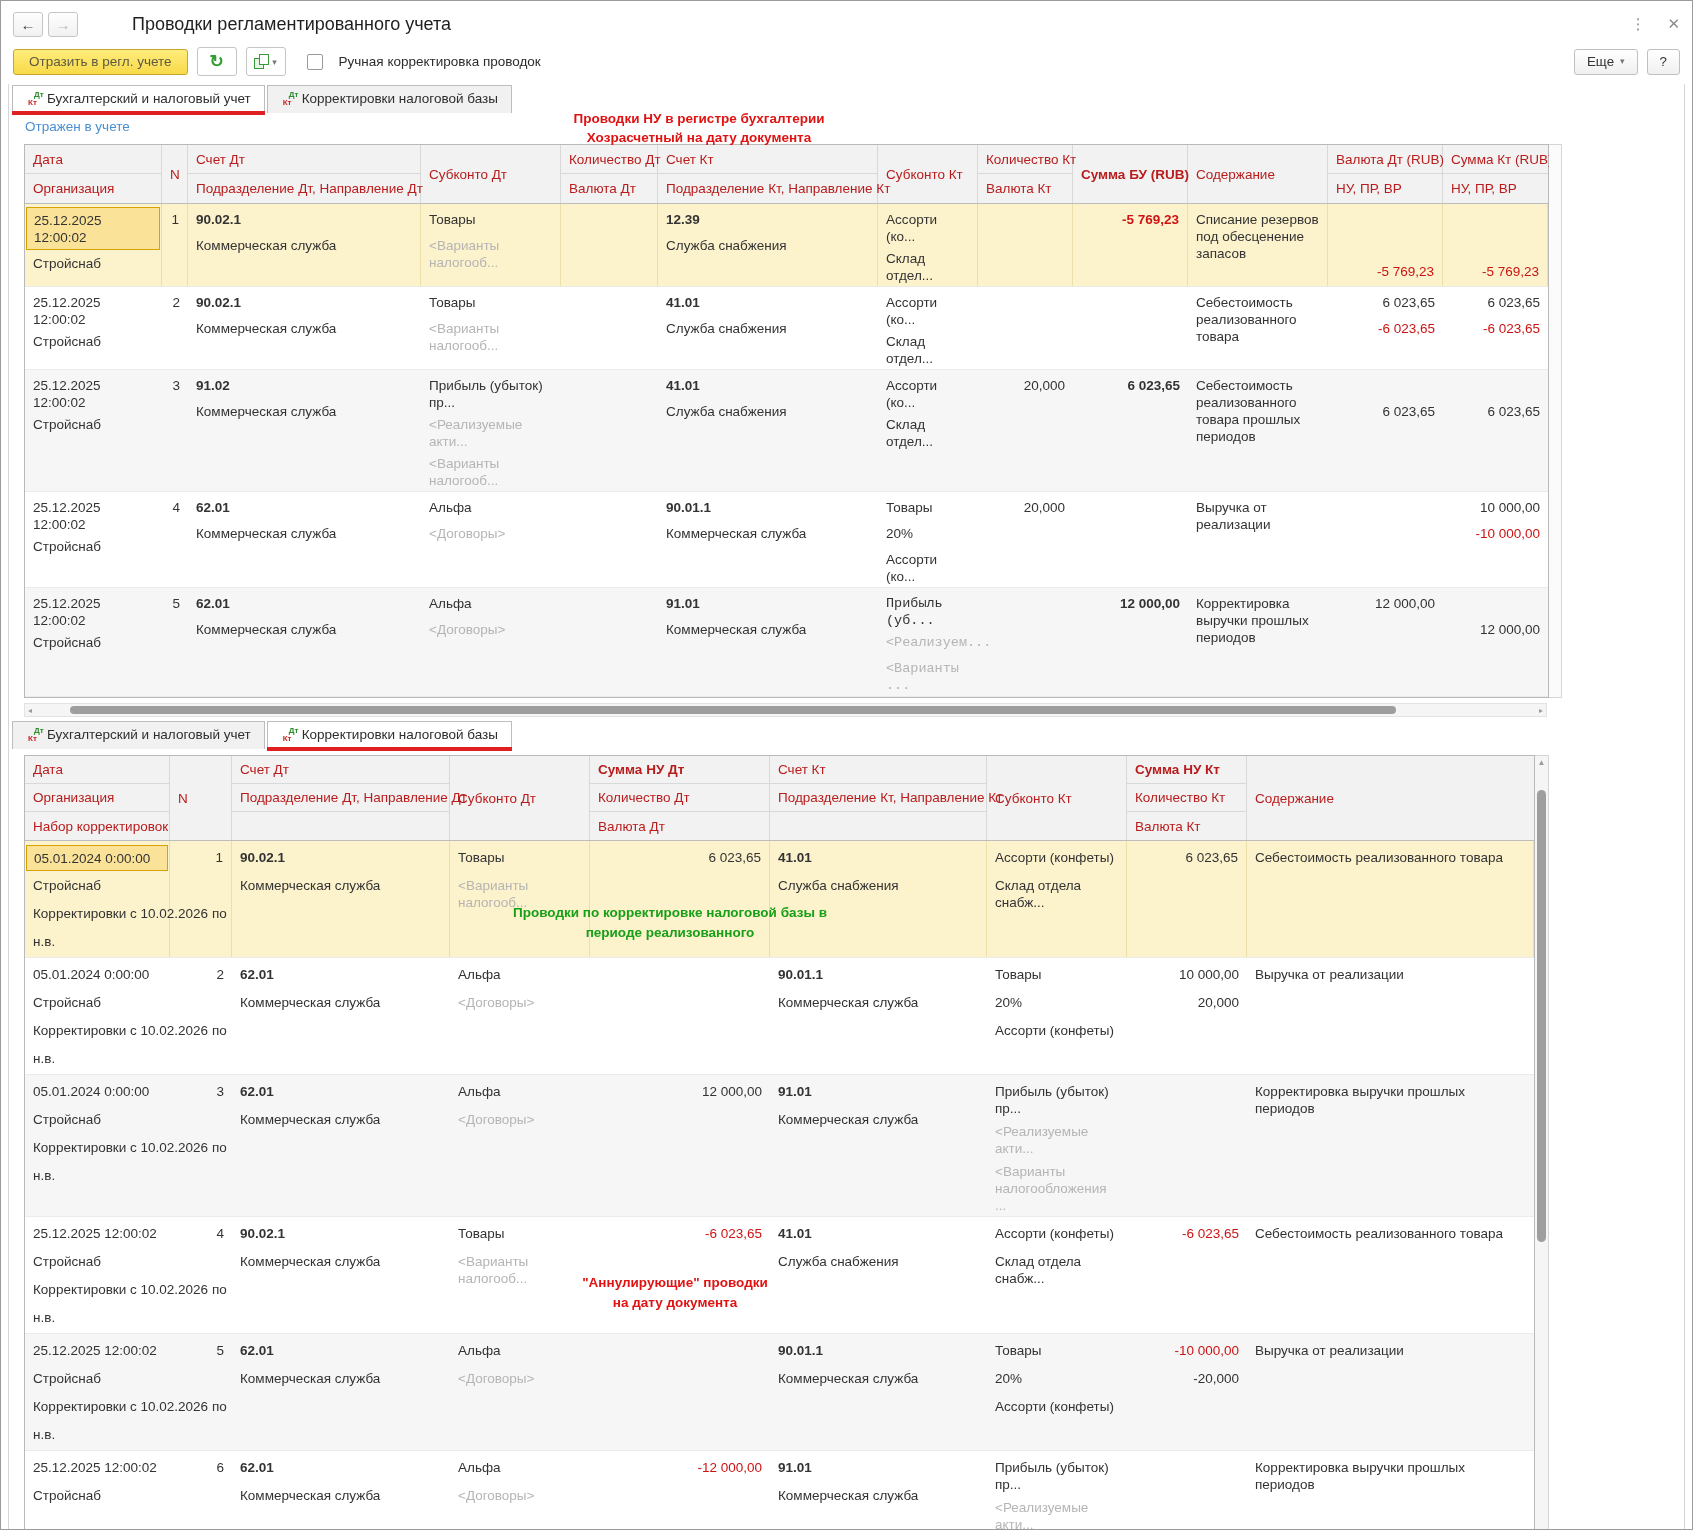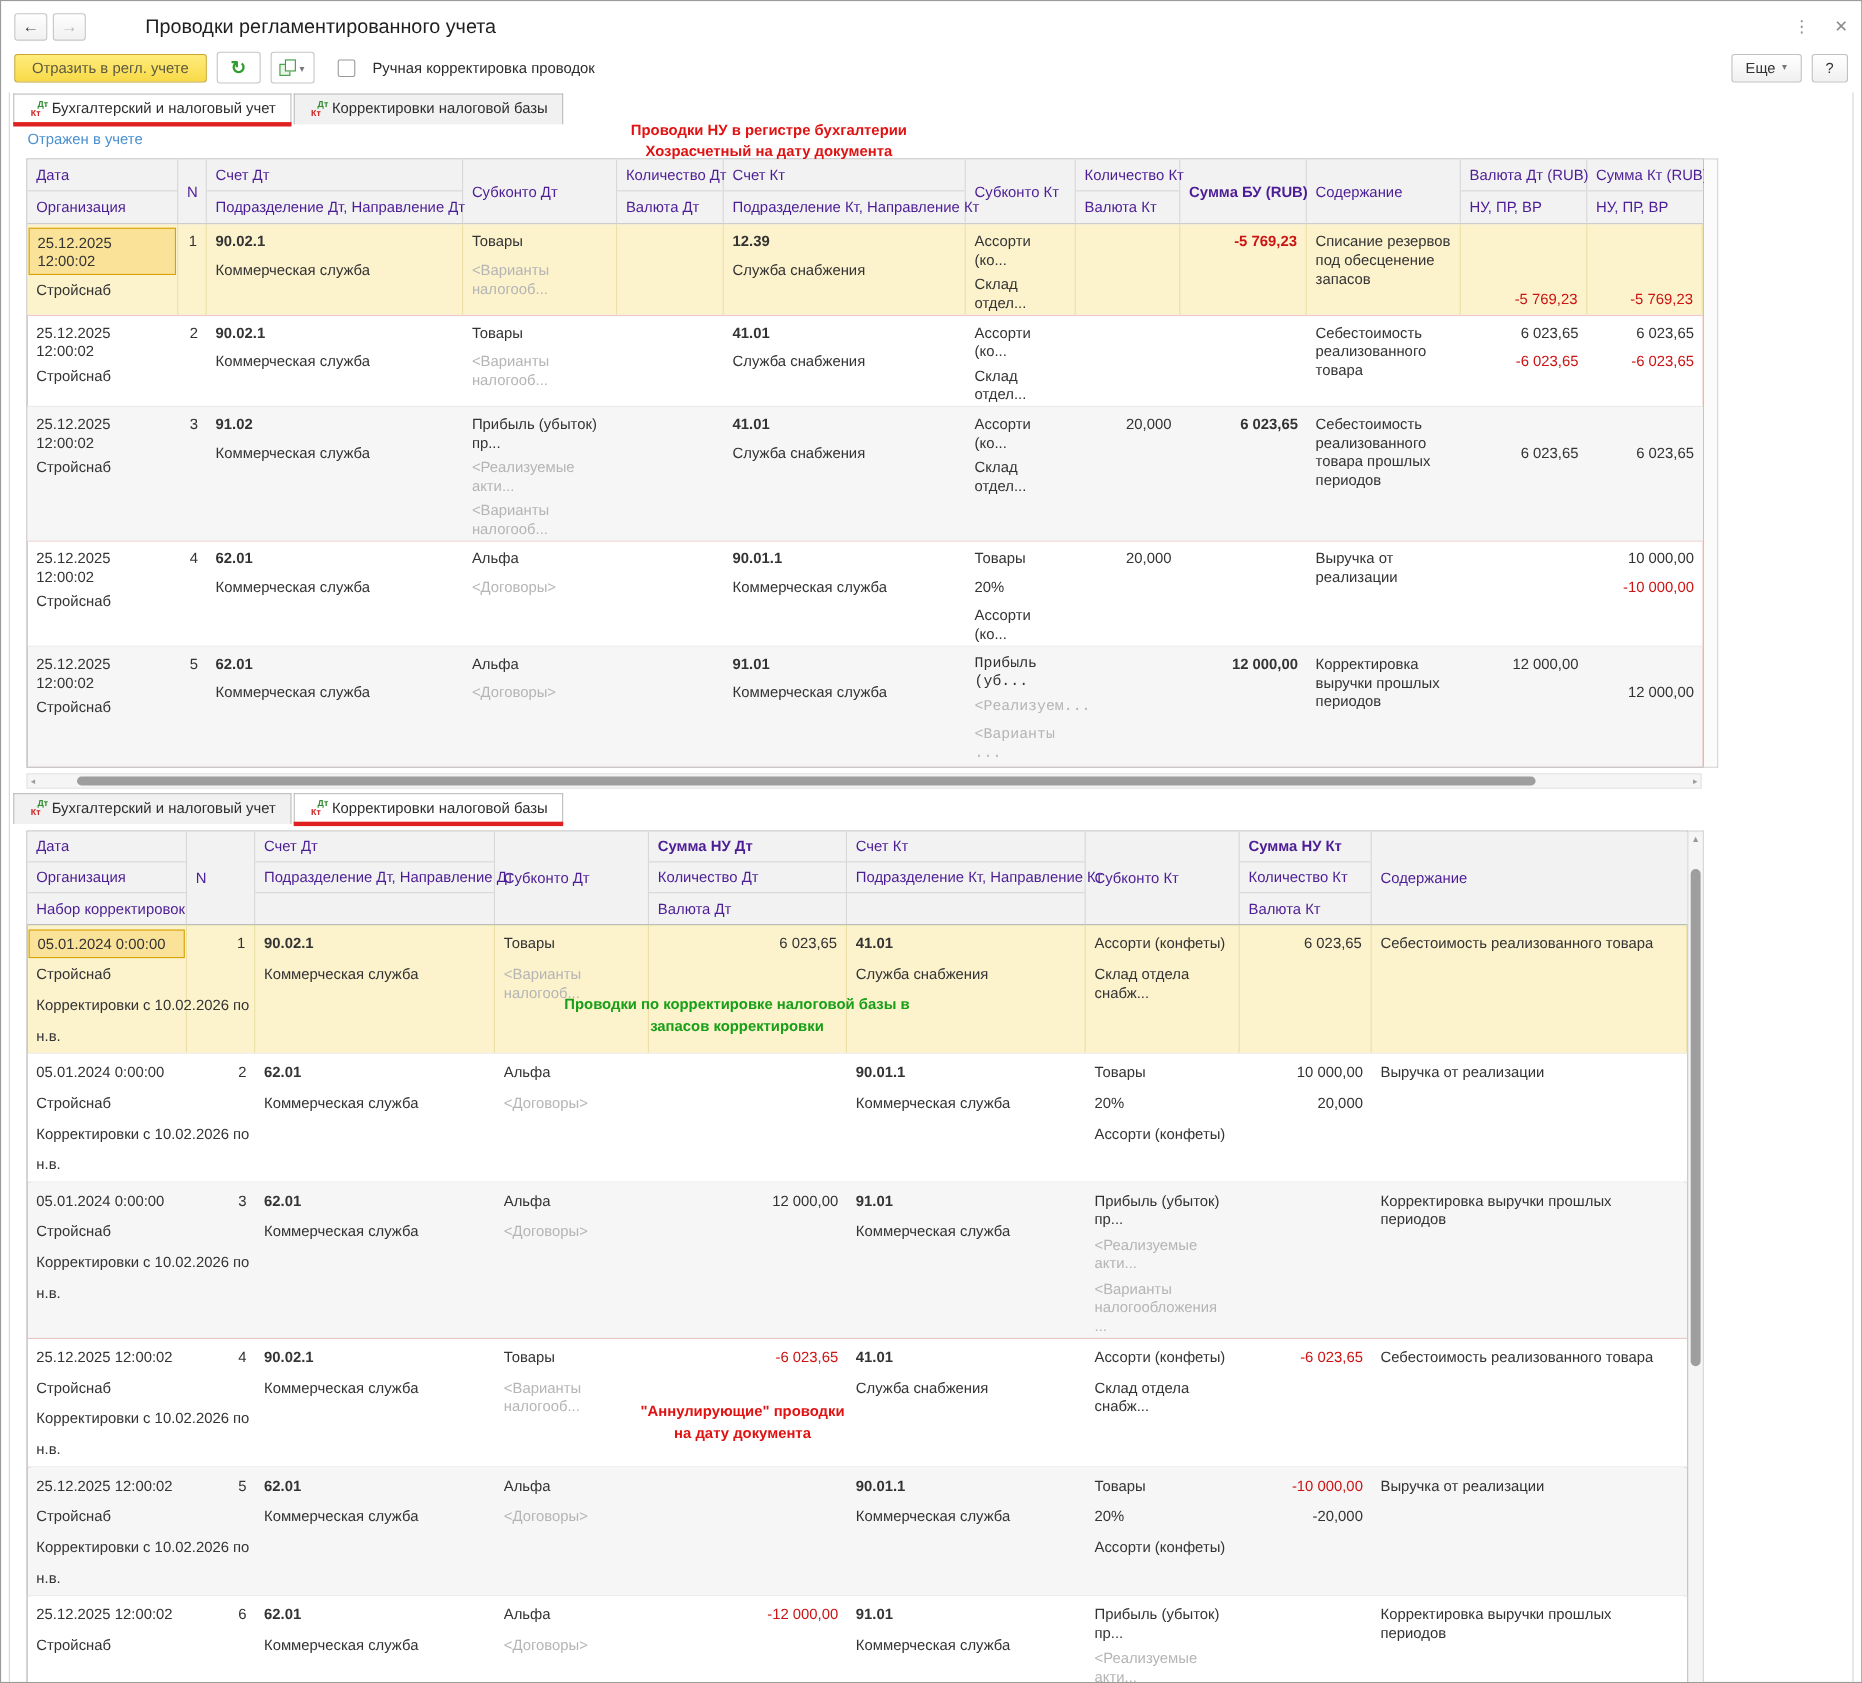--- a/index.html
+++ b/index.html
@@ -47,21 +47,21 @@
   
   .statusrow{position:relative;height:31px;padding:6px 0 0 16px;box-sizing:border-box}
   .statuslink{color:#4a8fd0}
   .ann-top{position:absolute;left:510px;top:-4px;width:360px;text-align:center;color:#e01212;font-weight:bold;line-height:19px}
   
   .tablerow{display:flex;align-items:stretch;margin-left:15px}
   .grid{border:1px solid #b9b9b9;background:#fff}
   .ghead{display:flex;background:#f2f2f2;border-bottom:1px solid #bdbdbd}
   .hcol{border-right:1px solid #d8d8d8;box-sizing:border-box;flex:0 0 auto}
   .hcol:last-child{border-right:none}
-  .hcell{display:flex;align-items:center;padding:0 8px;border-bottom:1px solid #d8d8d8;box-sizing:border-box;color:#4c1d95}
+  .hcell{display:flex;align-items:center;padding:0 8px;border-bottom:1px solid #d8d8d8;box-sizing:border-box;color:#b91c1c}
   .hcell span{white-space:nowrap}
   .hcell.last{border-bottom:none}
   .hcell.hb{font-weight:bold}
   .tgroup{position:relative}
   .tgroup.box-red{outline:3px solid #e02a2a;outline-offset:-3px;z-index:2}
   .tgroup.box-green{outline:3px solid #17a017;outline-offset:-3px;z-index:2}
   .trow{display:flex;position:relative;border-bottom:1px solid #ebebeb;box-sizing:border-box;background:#fff}
   .trow.alt{background:#f6f6f6}
   .trow.sel{background:#fcf2cc}
   .trow.sel .tcell{border-right:1px solid #ecdfa9}
@@ -596,21 +596,21 @@
                 <div class="slot"><span>Склад отдела снабж...</span></div>
               </div>
               <div class="tcell num" style="width: 120px;">
                 <div class="slot"><span>6 023,65</span></div>
               </div>
               <div class="tcell" style="width: 287px;">
                 <div class="slot"><span>Себестоимость реализованного товара</span></div>
               </div>
               <div class="rowann g">
                 <div>Проводки по корректировке налоговой базы в</div>
-                <div>запасов корректировки</div>
+                <div>периоде реализованного</div>
               </div>
             </div>
             <div class="trow" style="min-height: 112px;">
               <div class="tcell" style="width: 145px;">
                 <div class="slot"><span>05.01.2024 0:00:00</span></div>
                 <div class="slot"><span>Стройснаб</span></div>
                 <div class="slot"><span>Корректировки с 10.02.2026 по</span></div>
                 <div class="slot"><span>н.в.</span></div>
               </div>
               <div class="tcell num" style="width: 62px;">

